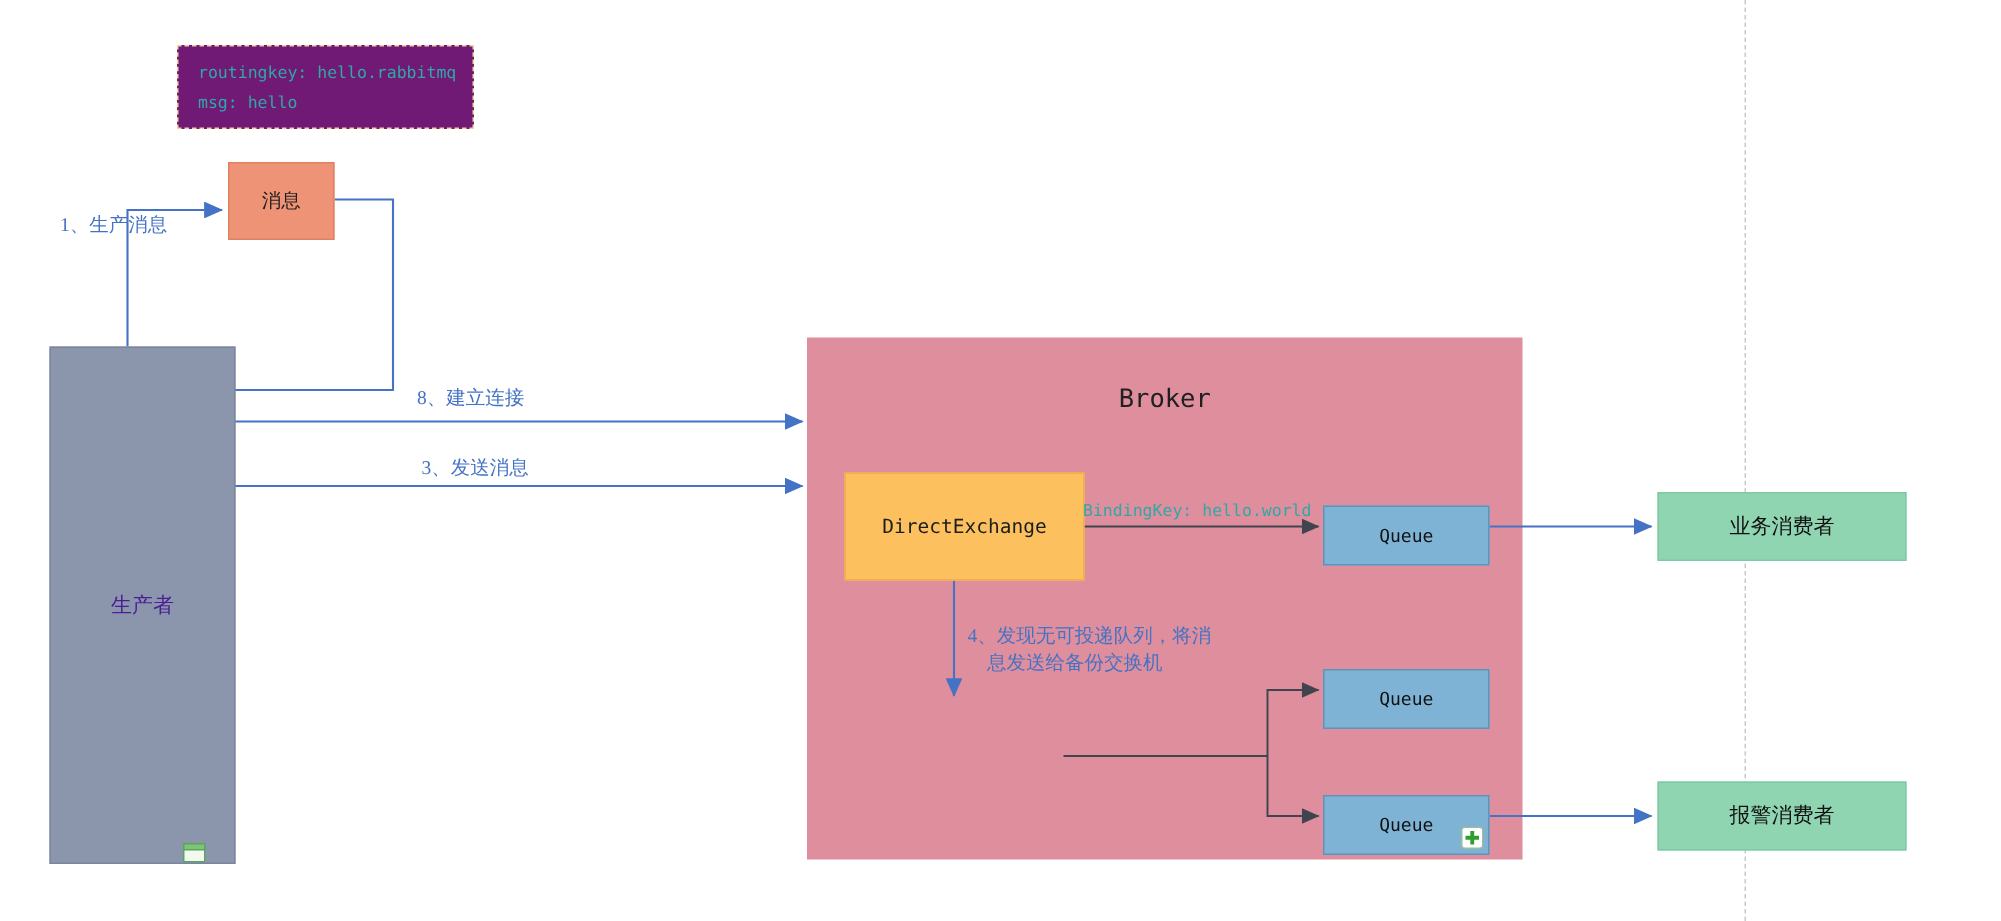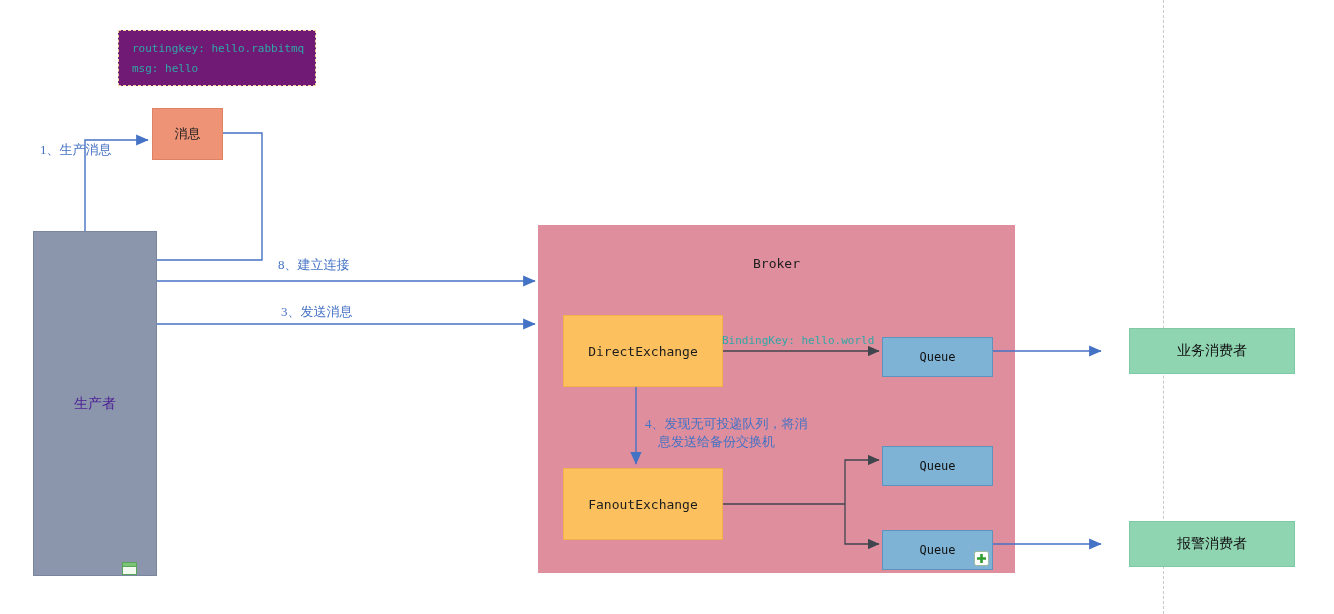--- a/index.html
+++ b/index.html
@@ -13,29 +13,29 @@
           flex-direction: column; align-items: flex-start; justify-content: center; padding: 0 13px; gap: 7px; }
   .nline { font-size: 11px; color: #2FA8A6; white-space: nowrap; }
 
   .label { position: absolute; color: #4472C4; font-size: 13px; white-space: nowrap; z-index: 3; font-family: Liberation Serif, serif; }
   .step4 { left: 645px; top: 415px; line-height: 18px; }
   .binding-label { position: absolute; left: 722px; top: 334px; font-size: 11px; color: #2FA8A6; white-space: nowrap; z-index: 3; }
 
   .msg-box   { left: 152px; top: 108px; width: 71px;  height: 52px;  background: #EF9377; border: 1px solid #E2males1; border: 1px solid #E08262; font-size: 13px; color: #1d1d1d; }
   .producer  { left: 33px;  top: 231px; width: 124px; height: 345px; background: #8B96AD; border: 1px solid #7A86A0; font-size: 14px; color: #4c1d95; }
   .broker-bg { position: absolute; left: 538px; top: 225px; width: 477px; height: 348px; background: #DF8E9E; z-index: 0; }
-  .broker-title { position: absolute; left: 538px; top: 256px; width: 477px; text-align: center; font-size: 13px; color: #202020; z-index: 2; }
+  .broker-title { position: absolute; left: 538px; top: 256px; width: 477px; text-align: center; font-size: 17px; color: #202020; z-index: 2; }
   .exchange  { width: 160px; height: 72px; background: #FCC05F; border: 1px solid #F0B14C; font-size: 13px; color: #1d1d1d; }
   .direct    { left: 563px; top: 315px; }
   .fanout    { left: 563px; top: 468px; }
   .queue     { width: 111px; height: 40px; background: #7FB3D5; border: 1px solid #5E93BC; font-size: 12px; color: #101010; }
   .q1 { left: 882px; top: 337px; }
   .q2 { left: 882px; top: 446px; }
   .q3 { left: 882px; top: 530px; }
-  .consumer  { width: 166px; height: 46px; background: #90D5B2; border: 1px solid #7FC9A4; font-size: 14px; color: #111111; margin-left: 24px; }
+  .consumer  { width: 166px; height: 46px; background: #90D5B2; border: 1px solid #7FC9A4; font-size: 14px; color: #111111; }
   .c1 { left: 1105px; top: 328px; }
   .c2 { left: 1105px; top: 521px; }
 
   .page-break { position: absolute; left: 1163px; top: 0; width: 0; height: 614px; border-left: 1px dashed #C9C9C9; z-index: 0; }
 
   svg.wires { position: absolute; left: 0; top: 0; width: 1334px; height: 614px; z-index: 1; pointer-events: none; }
 
   .icon-window { position: absolute; left: 122px; top: 560px; width: 15px; height: 13px; z-index: 4; }
   .icon-add    { position: absolute; left: 974px; top: 551px; width: 15px; height: 15px; z-index: 4; cursor: pointer; }
 </style>
@@ -102,23 +102,20 @@
   <div class="box producer">
     <span>生产者</span>
   </div>
 
   <div class="broker-title mono">Broker</div>
 
   <div class="box exchange direct mono">
     <span>DirectExchange</span>
   </div>
 
-  <div class="box exchange fanout mono">
-    <span>FanoutExchange</span>
-  </div>
 
   <div class="box queue q1 mono">
     <span>Queue</span>
   </div>
 
   <div class="box queue q2 mono">
     <span>Queue</span>
   </div>
 
   <div class="box queue q3 mono">

